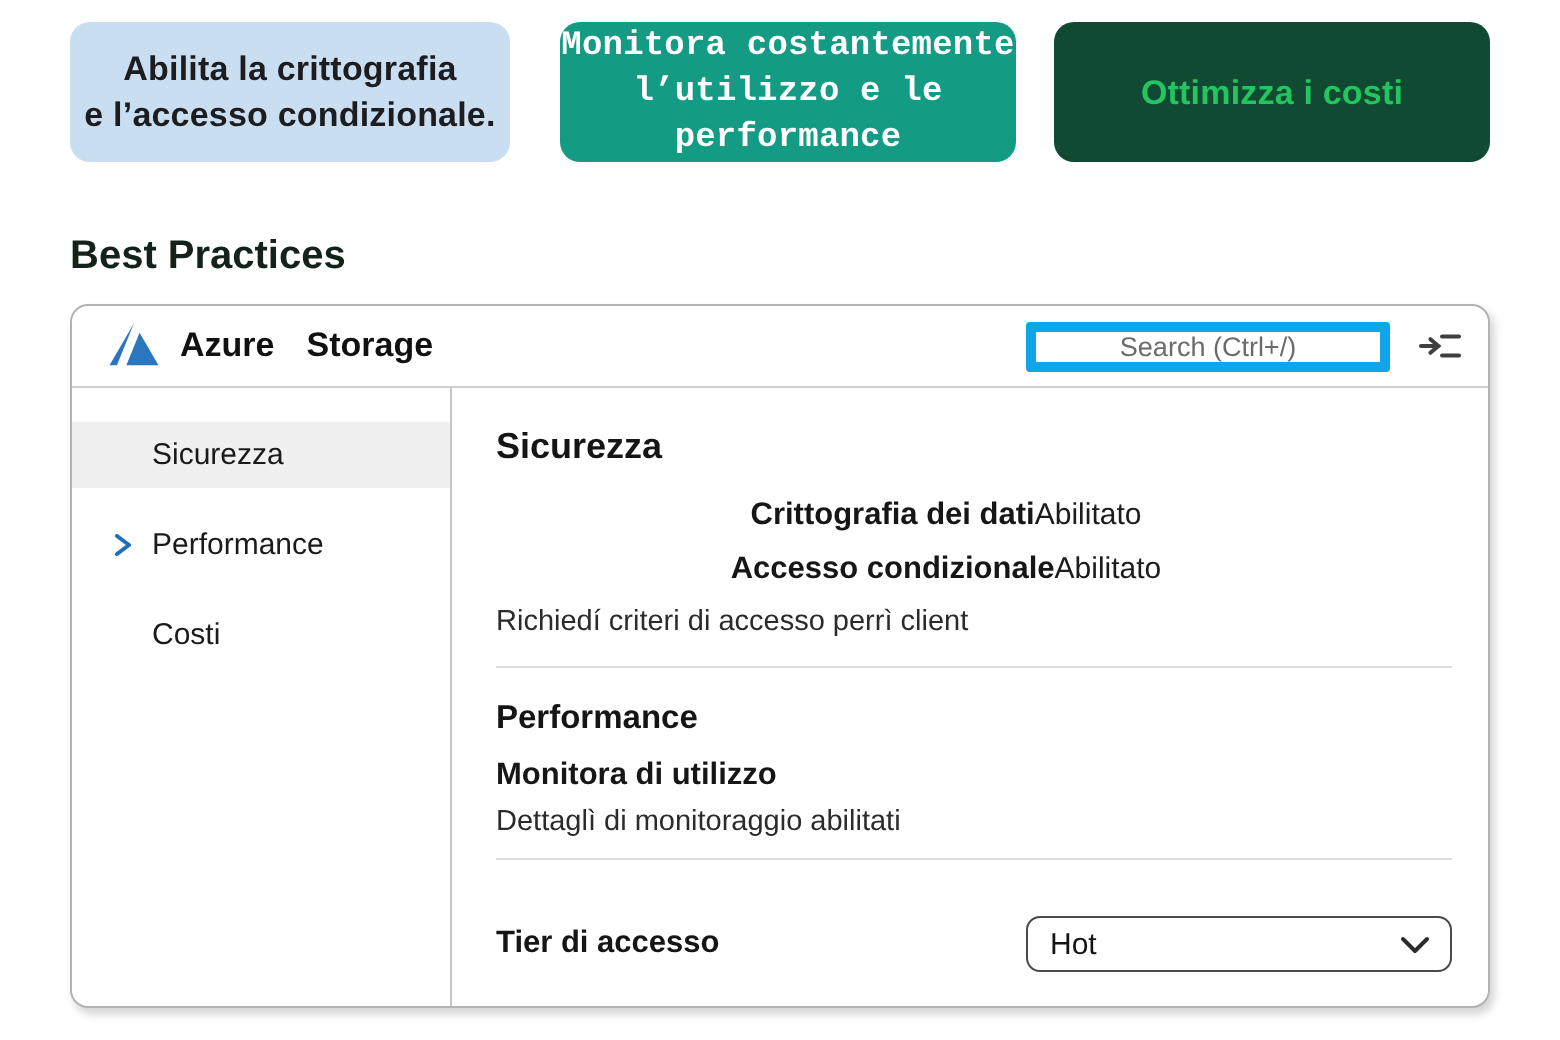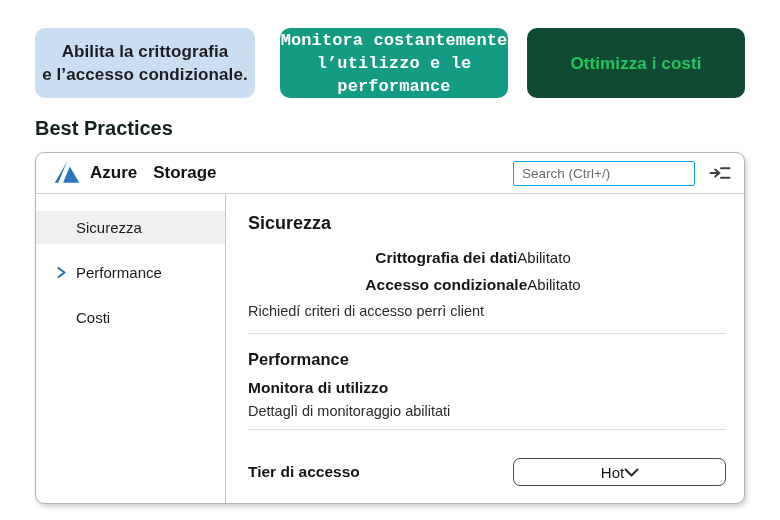--- a/index.html
+++ b/index.html
@@ -6,21 +6,21 @@
   html, body { width: 780px; height: 520px; }
   body {
     font-family: "Liberation Sans", "DejaVu Sans", sans-serif;
     background: #ffffff;
     overflow: hidden;
     position: relative;
   }
   .stage { position: absolute; inset: 0; }
 
   
-  .callouts { position: absolute; top: 28px; left: 35px; width: 710px; height: 70px; border-radius: 13px; }
+  .callouts { position: absolute; top: 11px; left: 35px; width: 710px; height: 70px; border-radius: 13px; }
   .callout {
     position: absolute; top: 0; height: 70px;
     border-radius: 10px;
     display: flex; flex-direction: column; justify-content: center; align-items: center;
     text-align: center; font-size: 17px; line-height: 23px; font-weight: 700;
     letter-spacing: 0.1px;
   }
   .callout span { display: block; }
   .c-blue  { left: 0;     width: 220px; background: #cadef2; color: #1d1d1f; font-weight: 600; }
   .c-teal  { left: 245px; width: 228px; background: #149b84; color: #ffffff; font-family: Liberation Mono, monospace; }
@@ -45,23 +45,23 @@
     height: 41px; flex: 0 0 41px;
     display: flex; align-items: center;
     padding: 0 13px 0 17px;
     border-bottom: 1px solid #cfcfcf;
   }
   .logo { width: 28px; height: 28px; flex: 0 0 28px; }
   .brand   { font-size: 17px; font-weight: 700; color: #111111; margin-left: 9px; }
   .product { font-size: 17px; font-weight: 700; color: #111111; margin-left: 16px; }
   .search-input {
     margin-left: auto; width: 182px; height: 25px;
-    border: 1px solid #0ea5e9; border-radius: 2px; background: #ffffff;
+    border: 5px solid #0ea5e9; border-radius: 2px; background: #ffffff;
     font-family: "Liberation Sans", sans-serif; font-size: 13.5px; color: #333;
-    padding: 0 8px; outline: none;
+    padding: 0 8px; outline: none; text-align: center;
   }
   .search-input::placeholder { color: #6b6b6b; opacity: 1; }
   .panel-icon { margin-left: 14px; width: 22px; height: 16px; cursor: pointer; }
 
   .winbody { flex: 1; display: flex; min-height: 0; }
 
   
   .sidebar { width: 190px; flex: 0 0 190px; border-right: 1px solid #c6c6c6; padding-top: 17px; }
   .side-item {
     position: relative; height: 33px; line-height: 33px;
@@ -81,21 +81,21 @@
   .divider { border: none; border-top: 1px solid #dcdcdc; margin-top: 14px; }
   .perf-title { margin-top: 16px; font-size: 16.5px; font-weight: 700; color: #151515; }
   .perf-sub   { margin-top: 10px; font-size: 15.5px; font-weight: 600; color: #161616; }
   .perf-cap   { margin-top: 6px; font-size: 14.5px; color: #2b2b2b; }
   .divider2 { border: none; border-top: 1px solid #dcdcdc; margin-top: 10px; }
   .tier-row { margin-top: 28px; display: flex; justify-content: space-between; align-items: center; gap: 24px; }
   .tier-label { font-size: 15.5px; font-weight: 700; color: #151515; }
   .dropdown {
     width: 213px; height: 28px;
     border: 1.5px solid #4a4a4a; border-radius: 7px; background: #ffffff;
-    display: flex; align-items: center; justify-content: center;
+    display: flex; align-items: center; justify-content: space-between;
     padding: 0 10px 0 11px; font-size: 15px; color: #141414; cursor: pointer;
   }
   .dd-chevron { width: 15px; height: 9px; }
 </style>
 </head>
 <body>
 
 <div class="stage">
 
   <div class="callouts">

